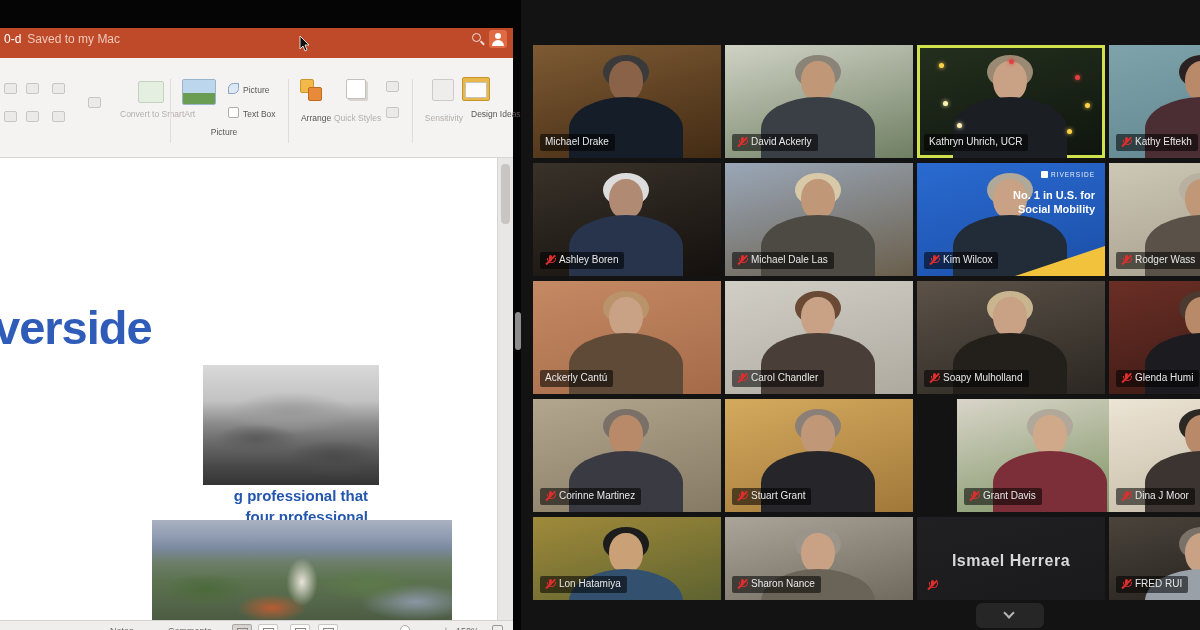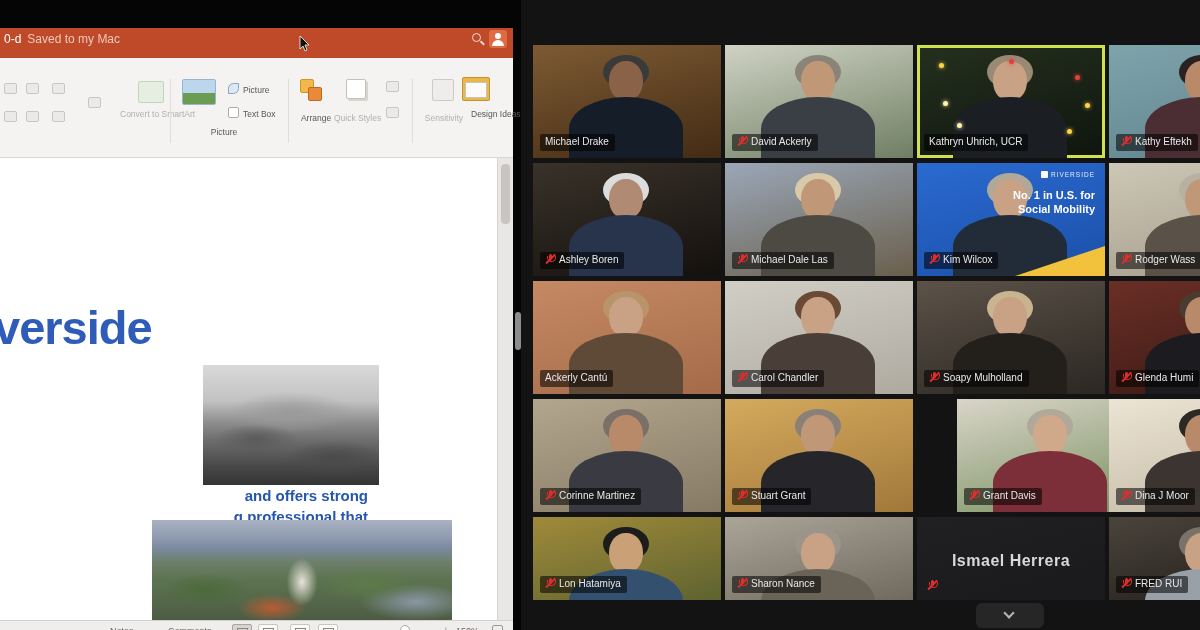--- a/index.html
+++ b/index.html
@@ -77,21 +77,21 @@
 
   #win-divider{position:absolute;left:515px;top:312px;width:6px;height:38px;background:#8d8d8d;border-radius:3px;}
 
   
   #zoomapp{position:absolute;left:521px;top:0;width:679px;height:630px;background:#131313;overflow:hidden;}
   .tile{position:absolute;overflow:hidden;background:#111;}
   .tile.active{outline:3px solid #cfe24e;outline-offset:-3px;}
   .p-hair{position:absolute;border-radius:50%;}
   .p-head{position:absolute;border-radius:48%;}
   .p-body{position:absolute;border-radius:55% 55% 0 0;}
-  .nlabel{position:absolute;left:7px;bottom:7px;max-width:95%;background:rgba(0,0,0,0.55);color:#e8e8e8;font-size:10px;line-height:14px;padding:1px 6px 2px 5px;border-radius:2px;white-space:nowrap;display:flex;align-items:flex-start;gap:4px;}
+  .nlabel{position:absolute;left:7px;bottom:7px;max-width:95%;background:rgba(0,0,0,0.55);color:#e8e8e8;font-size:10px;line-height:14px;padding:1px 6px 2px 5px;border-radius:2px;white-space:nowrap;display:flex;align-items:center;gap:4px;}
   .center-name{position:absolute;left:0;right:0;top:42%;text-align:center;color:#d8d8d8;font-size:16px;font-weight:bold;letter-spacing:0.5px;}
   .mic{position:relative;width:10px;height:11px;flex:0 0 auto;display:inline-block;}
   .mic::before{content:"";position:absolute;left:3.5px;top:0.5px;width:3px;height:6px;background:#e02d2d;border-radius:1.5px;}
   .mic::after{content:"";position:absolute;left:1.5px;top:3px;width:7px;height:4.5px;border:1px solid #e02d2d;border-top:none;border-radius:0 0 5px 5px;}
   .mic .slash{position:absolute;left:-1px;top:4.5px;width:13px;height:1.6px;background:#e02d2d;transform:rotate(-45deg);}
   .mic.abs{position:absolute;left:10px;bottom:10px;}
   .light-dot{position:absolute;width:5px;height:5px;border-radius:50%;}
   .vb-overlay{position:absolute;right:10px;top:8px;text-align:right;color:#fff;}
   .vb-brandrow{font-size:6.5px;letter-spacing:1px;color:#e8eef8;display:flex;justify-content:flex-end;align-items:center;gap:3px;}
   .vb-logo{width:7px;height:7px;background:#fff;border-radius:1px;display:inline-block;}
@@ -165,21 +165,20 @@
 
     <div id="ppt-slide">
       <div id="slide-title">verside</div>
       <div id="blk1" class="slide-block">
           <div>o 1907 and the</div>
           <div>tion - A branch of</div>
           <div>Station (AES) of</div>
         </div>
       <div id="blk2" class="slide-block">
           <div>ly 1,200 scenic</div>
-          <div>and offers strong</div>
           <div>g professional that</div>
           <div>four professional</div>
           <div>iplinary research</div>
         </div>
       <div id="blk3" class="slide-block">
           <div>e U.S. economy,</div>
           <div>ribute more than</div>
         </div>
       <div id="photo-bw"></div>
       <div id="photo-color"></div>

